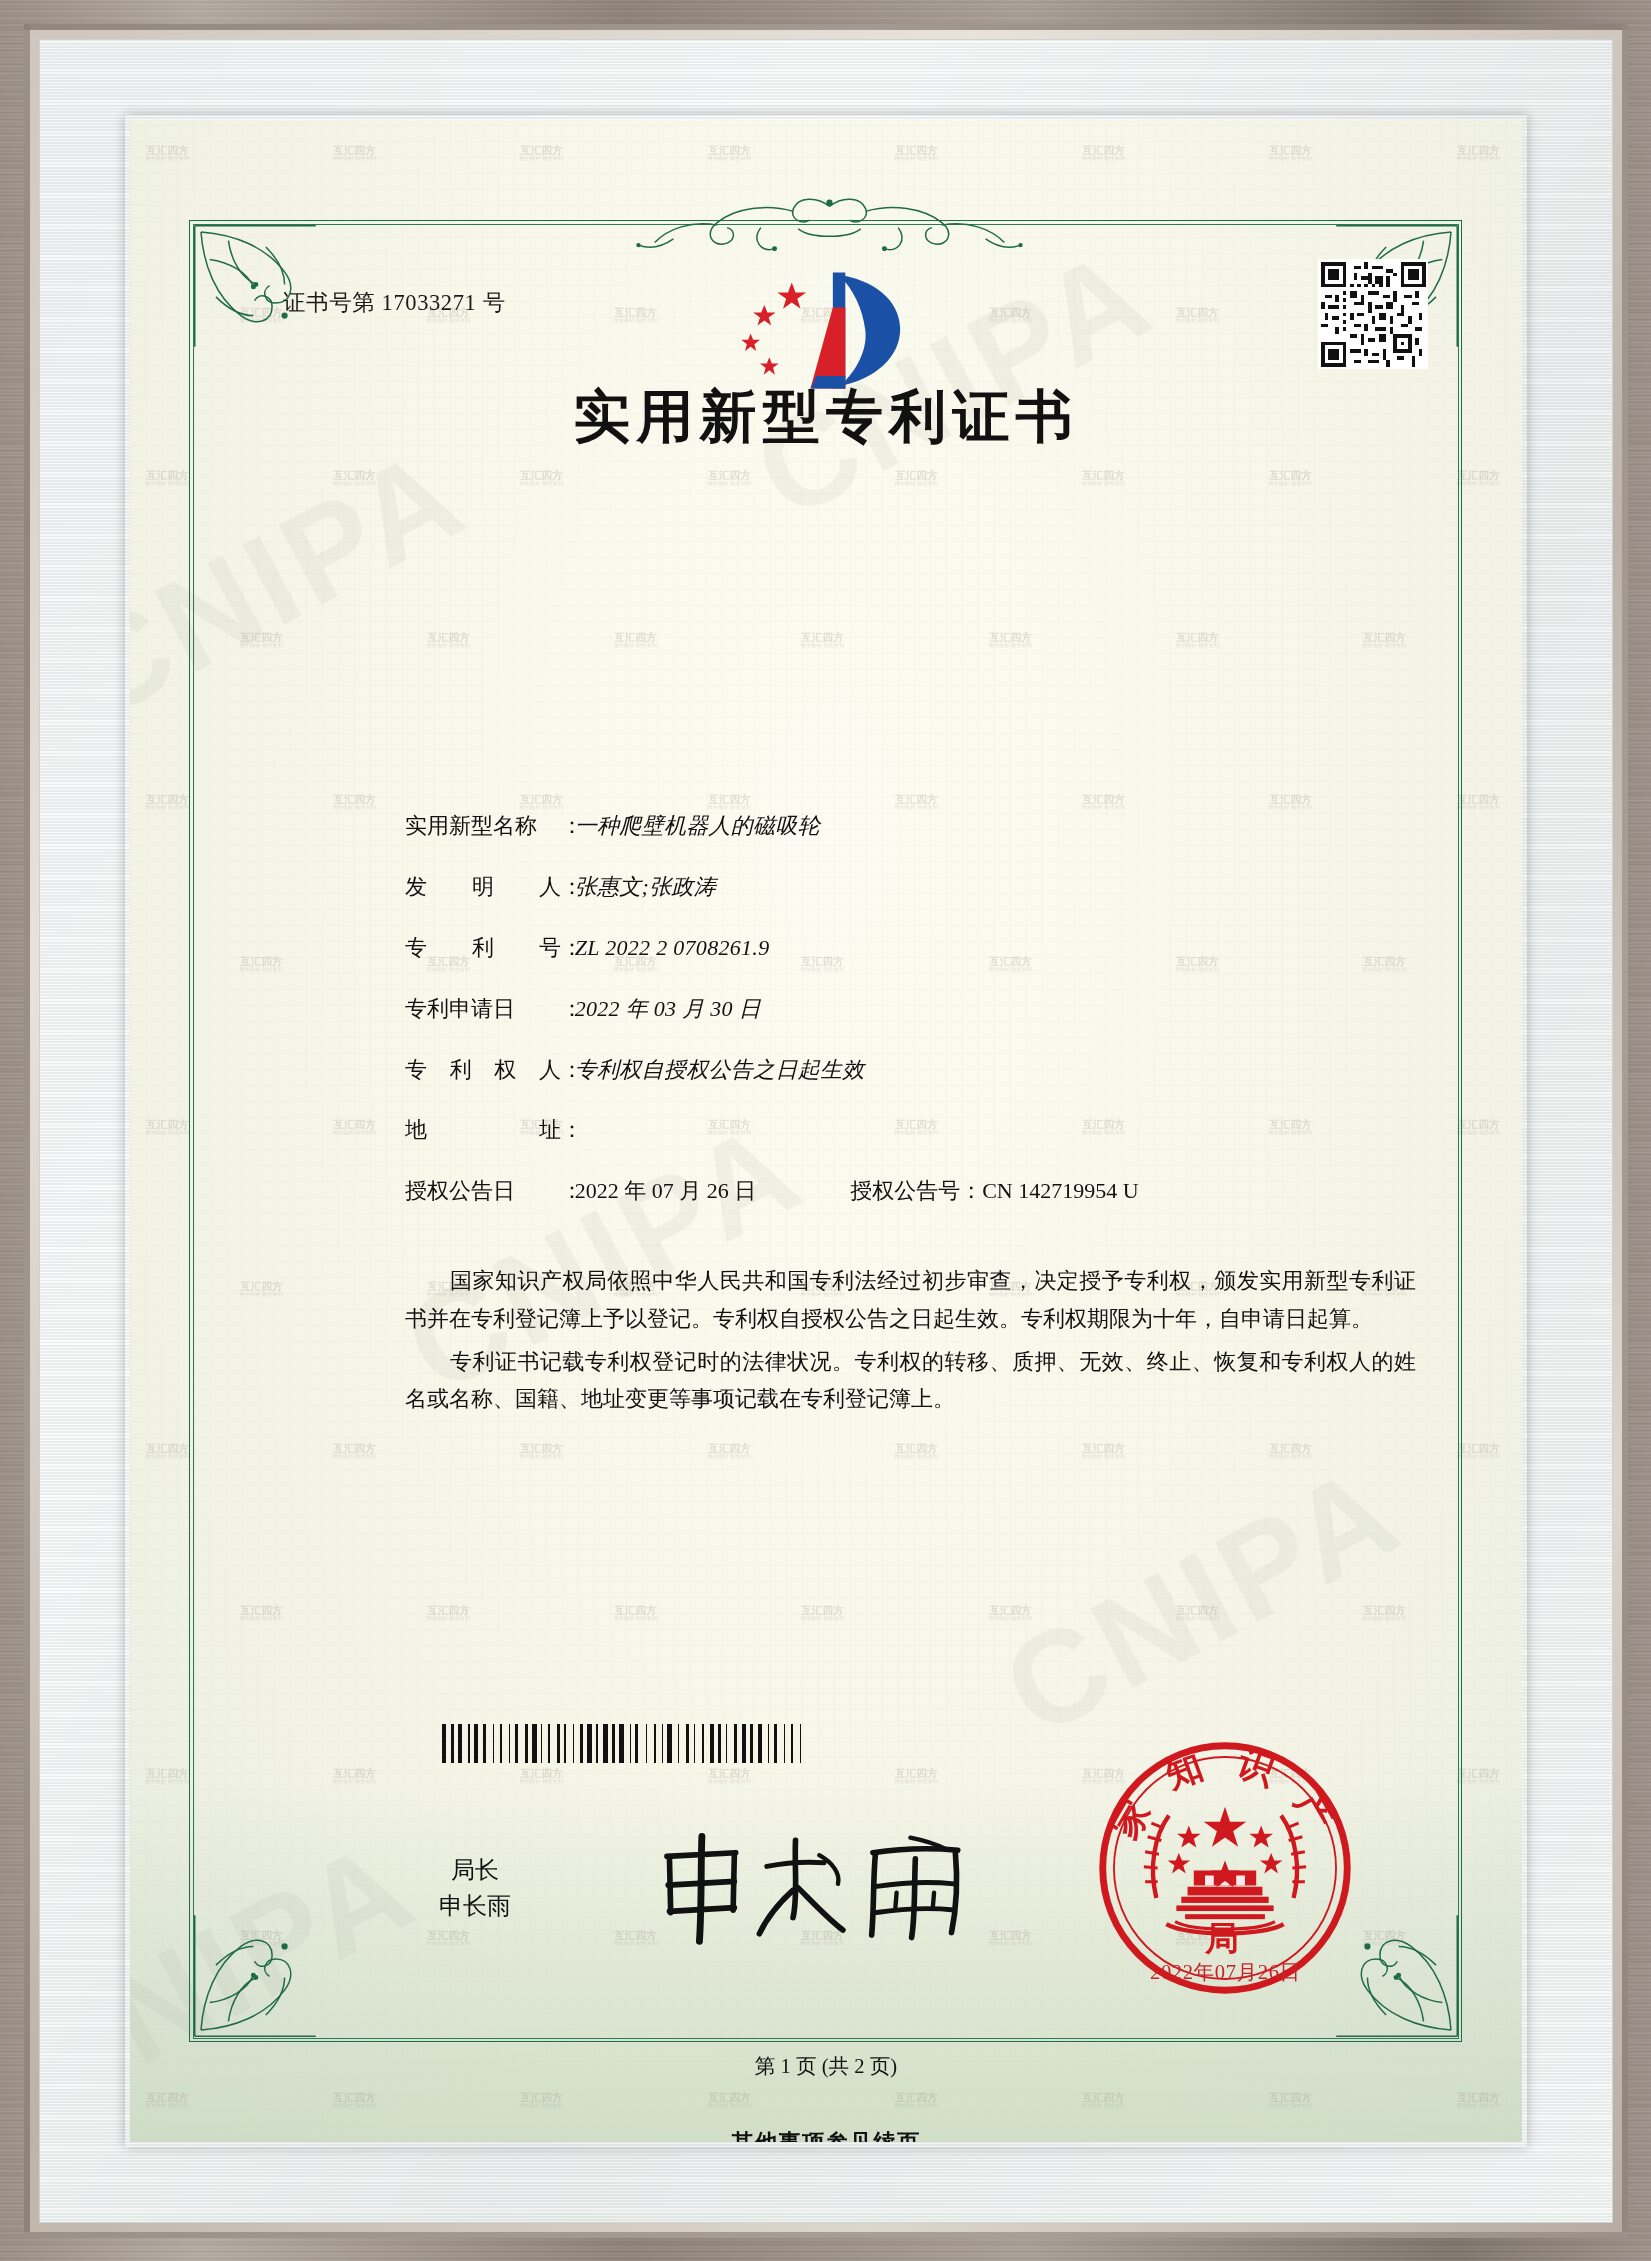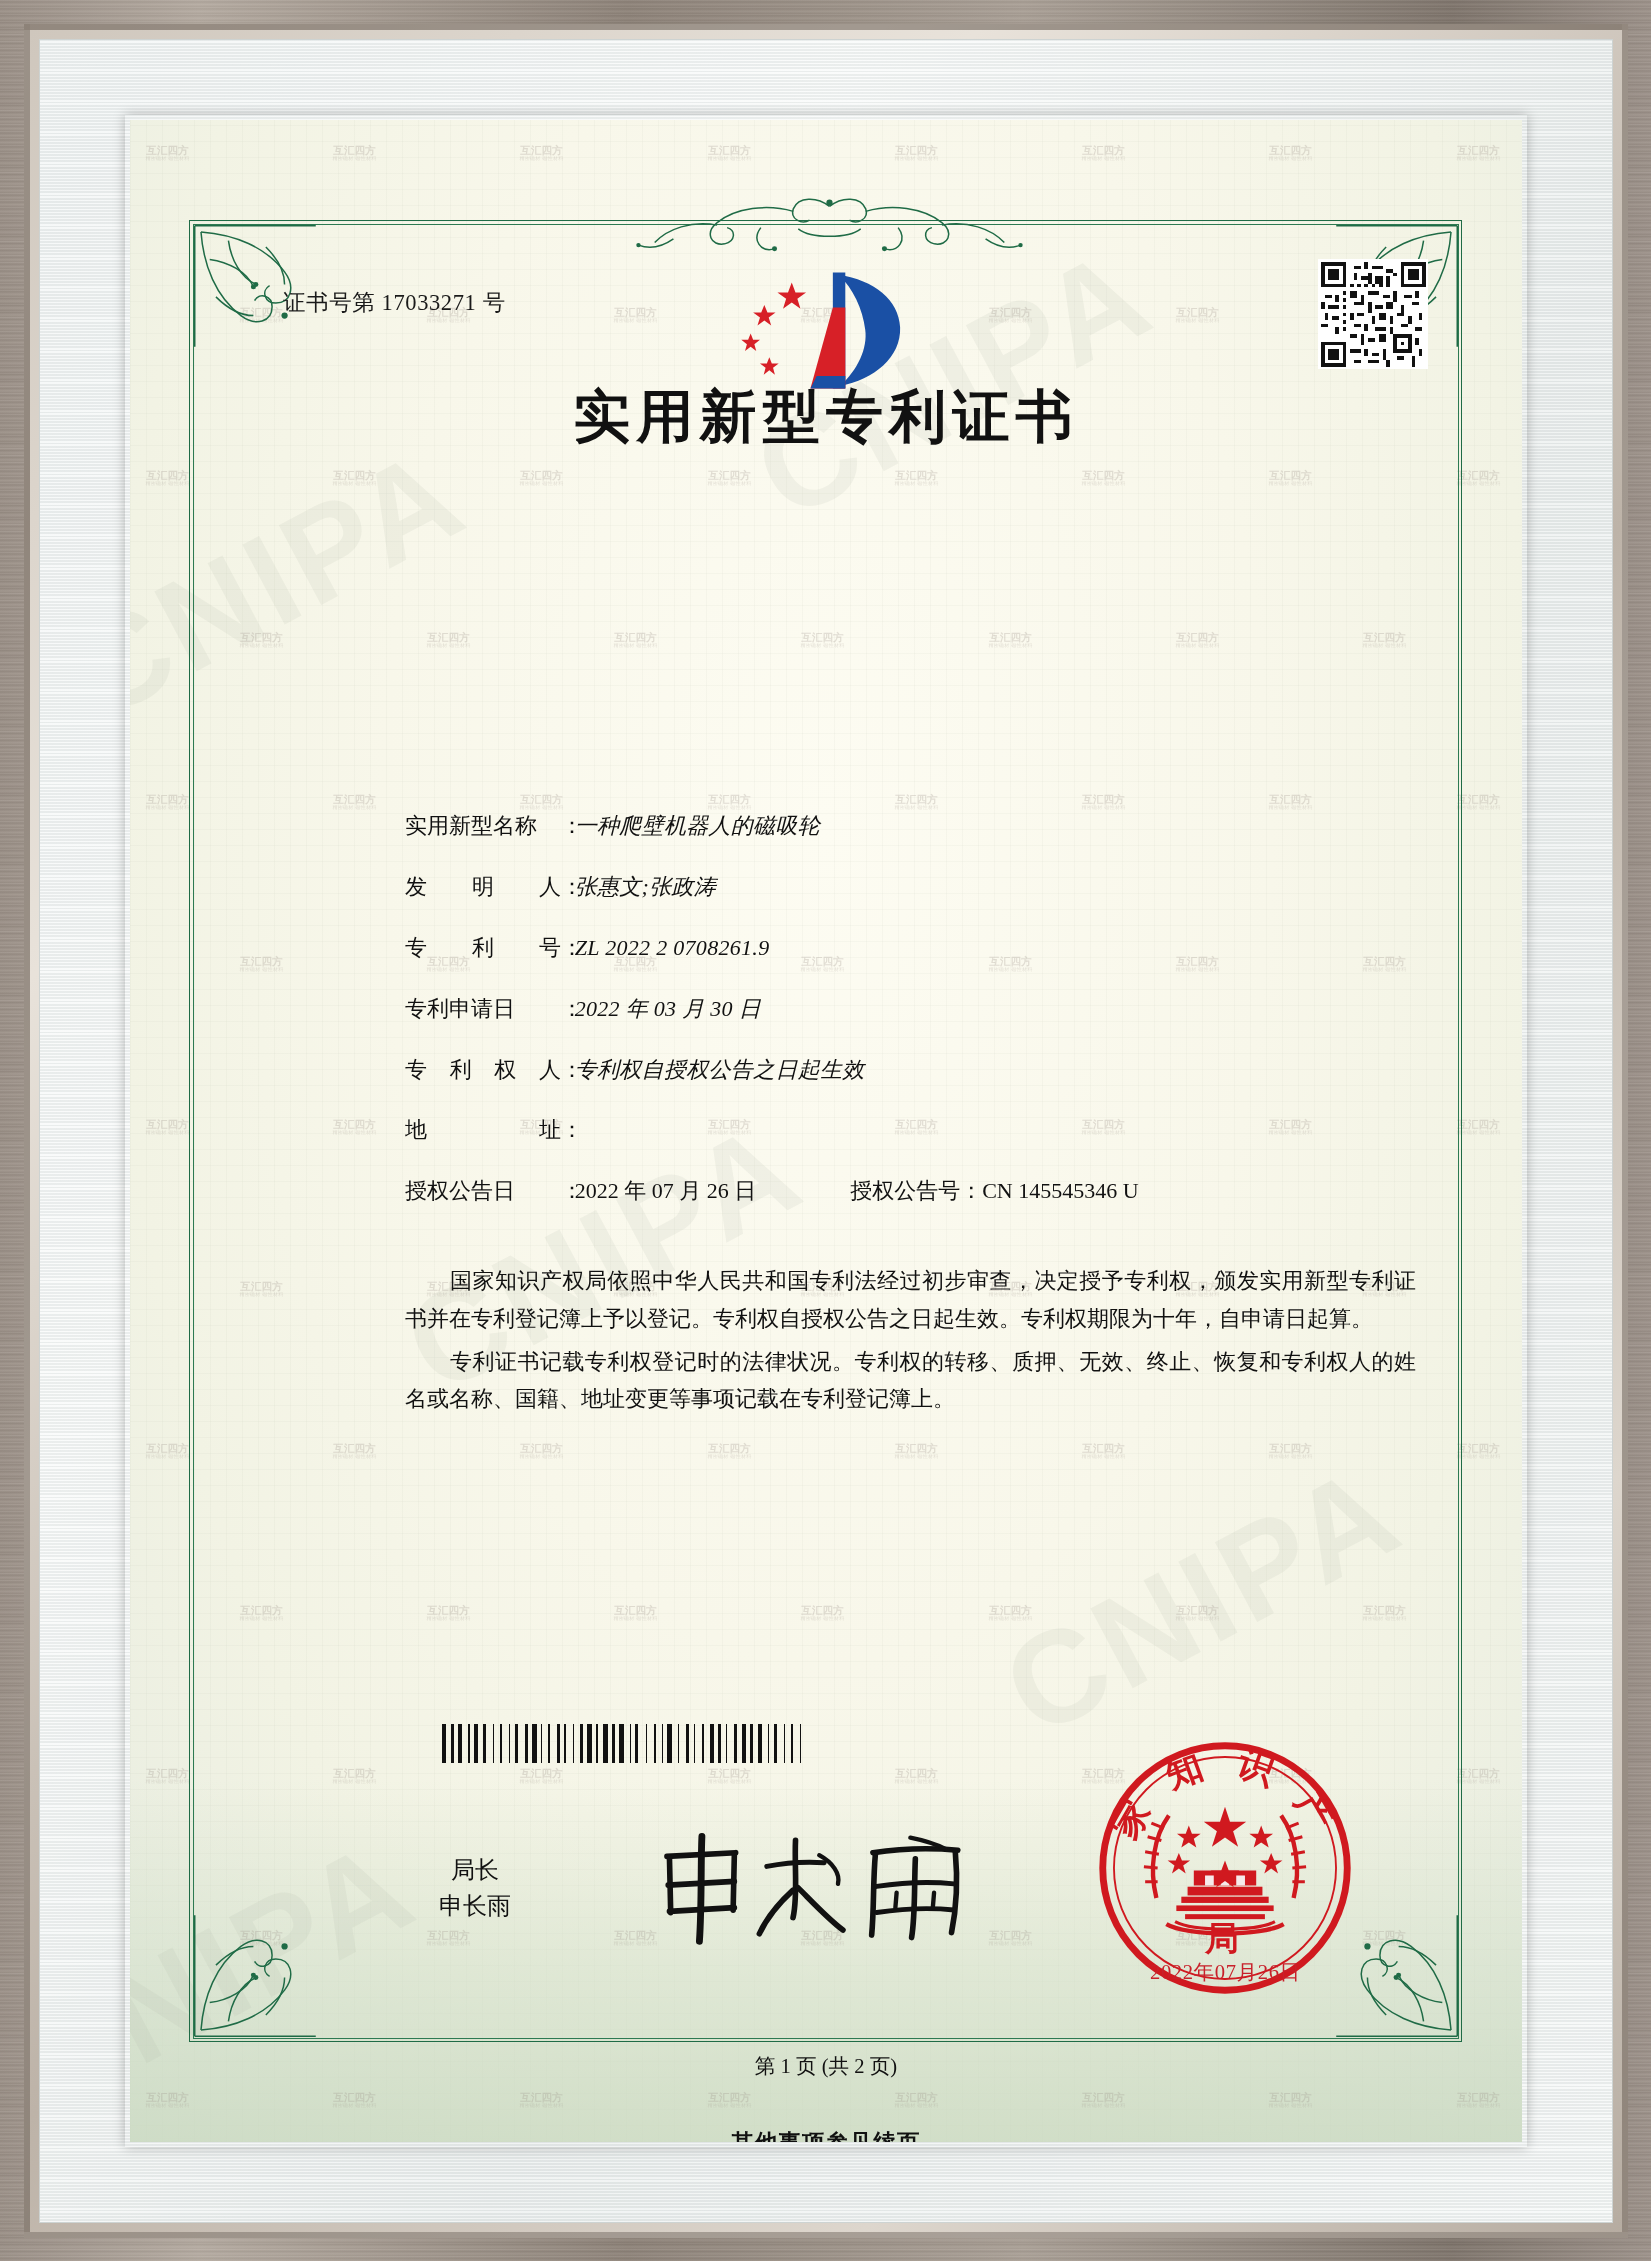--- a/index.html
+++ b/index.html
@@ -711,21 +711,21 @@
     </div>
 
     <div class="field-row">
       <div class="field-label">授权公告日</div>
       <div class="field-colon">：</div>
       <div class="inline-pair" style="flex:1;">
         <span>2022 年 07 月 26 日</span>
         <span class="pair-gap"></span>
         <span>授权公告号</span>
         <span>：</span>
-        <span>CN 145545346 U</span>
+        <span>CN 142719954 U</span>
       </div>
     </div>
   </div>
 
   <div class="body-text">
     <p>国家知识产权局依照中华人民共和国专利法经过初步审查，决定授予专利权，颁发实用新型专利证书并在专利登记簿上予以登记。专利权自授权公告之日起生效。专利权期限为十年，自申请日起算。</p>
     <p>专利证书记载专利权登记时的法律状况。专利权的转移、质押、无效、终止、恢复和专利权人的姓名或名称、国籍、地址变更等事项记载在专利登记簿上。</p>
   </div>
 
   <svg class="barcode" viewBox="0 0 650 62" preserveAspectRatio="none" shape-rendering="crispEdges">

